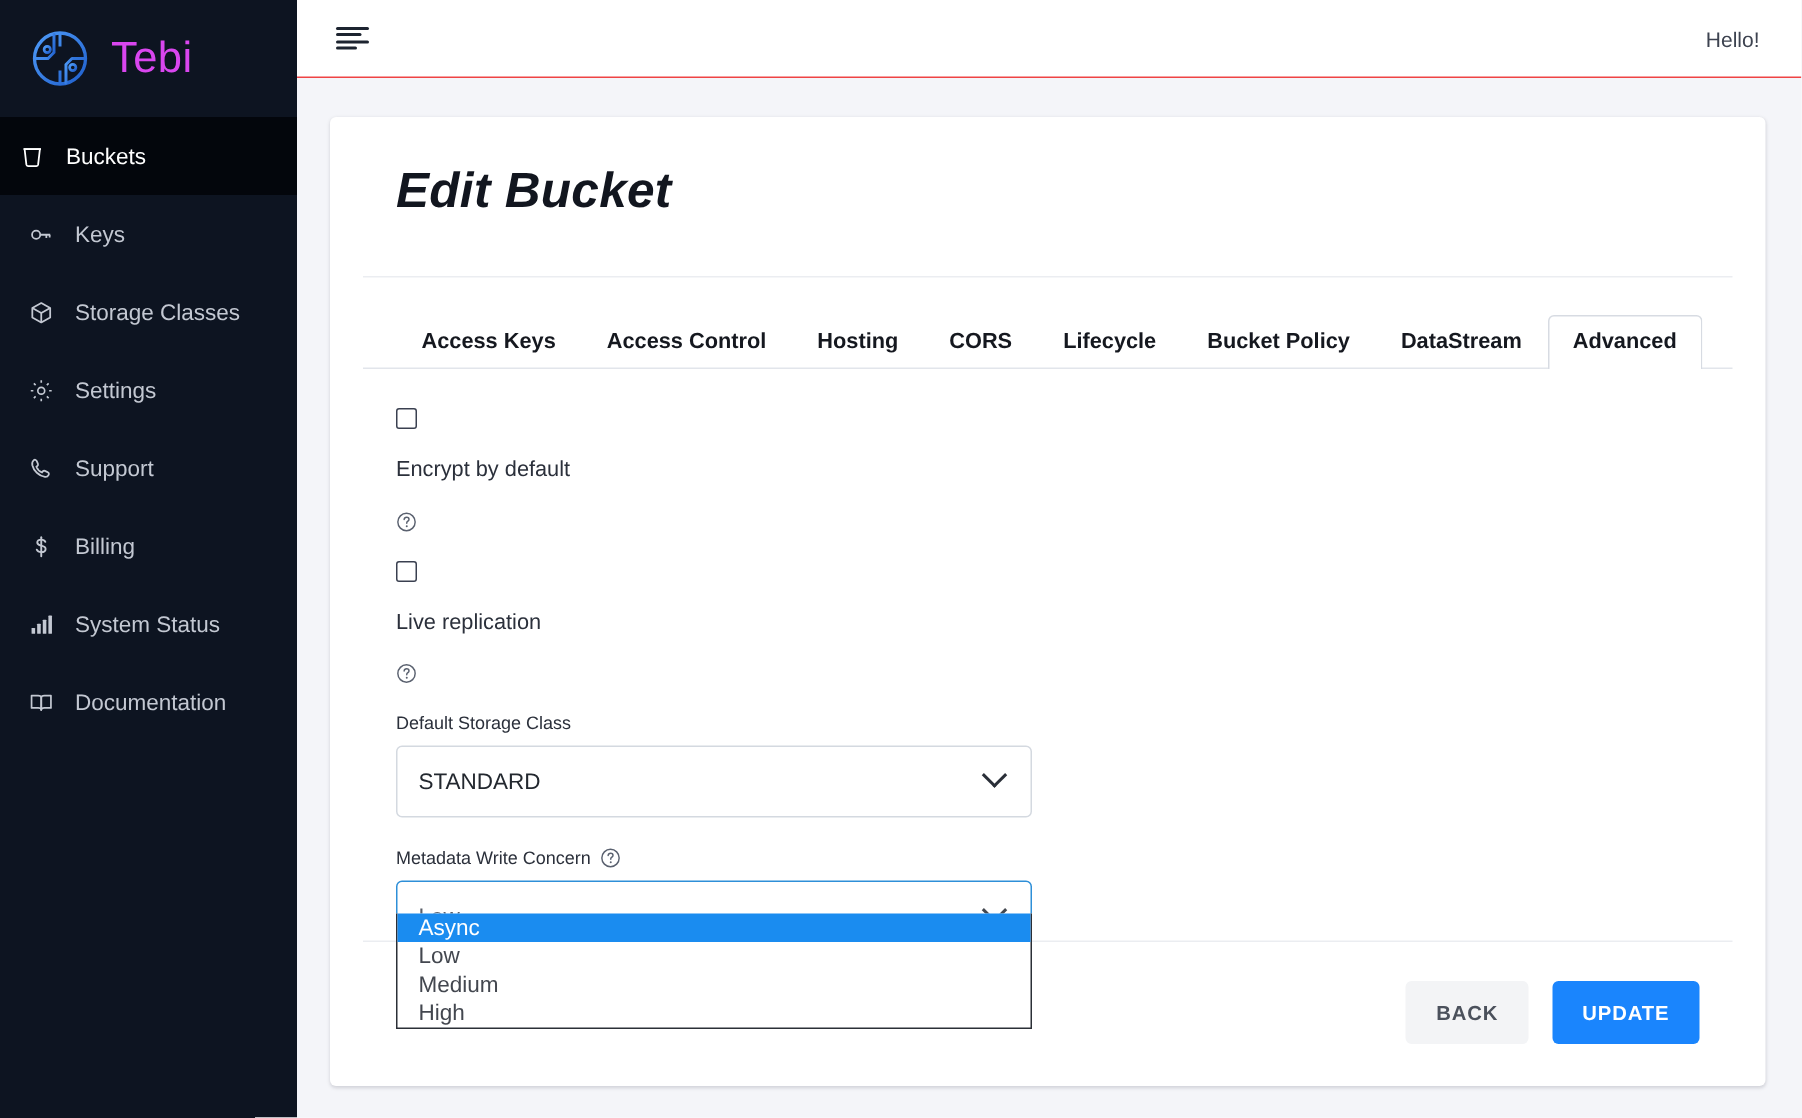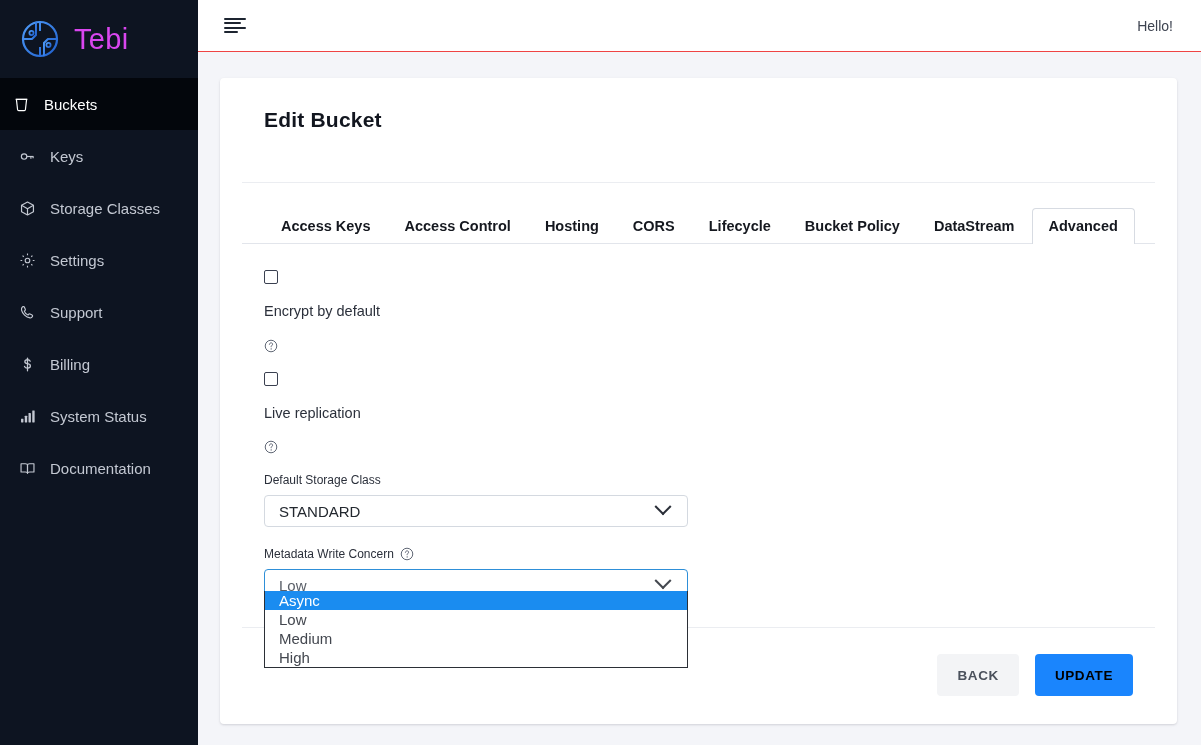--- a/index.html
+++ b/index.html
@@ -86,25 +86,25 @@
   }
   .card {
     background: #ffffff;
     border-radius: 4px;
     box-shadow: 0 1px 3px rgba(16,24,40,.10), 0 1px 2px rgba(16,24,40,.06);
     padding: 30px 44px 0 44px;
     height: 646px;
     position: relative;
   }
   .page-title {
-    font-size: 21px;
+    font-size: 33px;
     font-weight: 600;
     color: #12161f;
     letter-spacing: .2px;
-    margin-bottom: 12px;
+    font-style: italic;
   }
   .page-subtitle {
     font-size: 13px;
     color: #fdfdfe;
     height: 18px;
     margin-bottom: 20px;
   }
   .title-divider { border-top: 1px solid #ebedf1; margin: 0 -22px 0 -22px; }
 
   
@@ -156,21 +156,21 @@
     color: #5a616f; cursor: pointer;
     display: inline-flex; align-items: center; justify-content: center;
   }
   .field-label {
     font-size: 12px; color: #2b303b;
     margin-bottom: 8px;
     display: flex; align-items: center; gap: 6px;
   }
   .group { margin-bottom: 20px; position: relative; }
   .select-box {
-    width: 424px; height: 32px;
+    width: 424px; height: 48px;
     border: 1px solid #d4d9e0;
     border-radius: 4px;
     background: #fff;
     display: flex; align-items: center;
     padding: 0 14px;
     font-size: 15px; color: #23282f;
     position: relative;
     cursor: pointer;
   }
   .select-box.focused { border: 1px solid #2e8fd8; }
@@ -226,21 +226,21 @@
     border: none;
     border-radius: 4px;
     font-size: 13.5px;
     font-weight: 700;
     letter-spacing: .6px;
     cursor: pointer;
     padding: 0 20px;
     font-family: "Liberation Sans", sans-serif;
   }
   .btn-secondary { background: #f3f4f6; color: #4b515c; }
-  .btn-primary { background: #1a85fd; color: #000000; min-width: 96px; }
+  .btn-primary { background: #1a85fd; color: #ffffff; min-width: 96px; }
 </style>
 </head>
 <body>
 
 <div id="app">
 
   <aside class="sidebar">
 
     <div class="brand">
       <span class="brand-logo">

